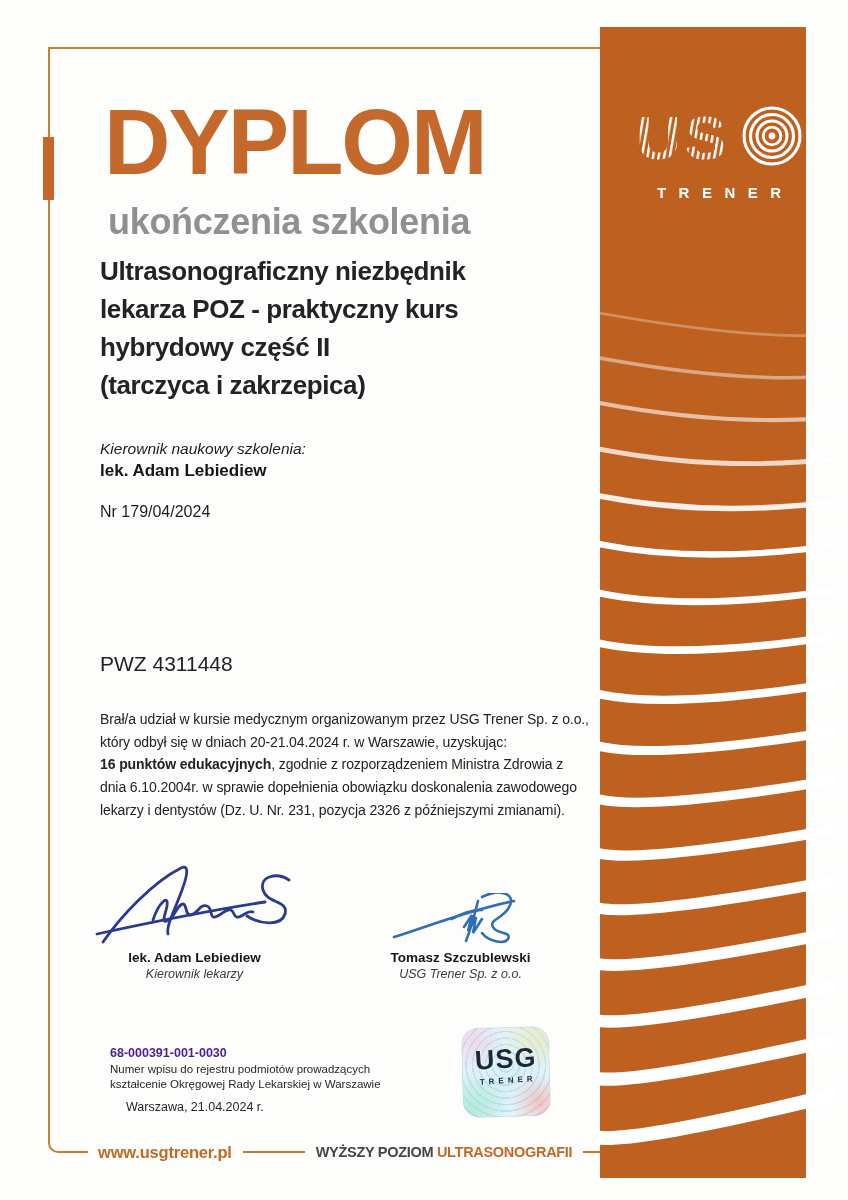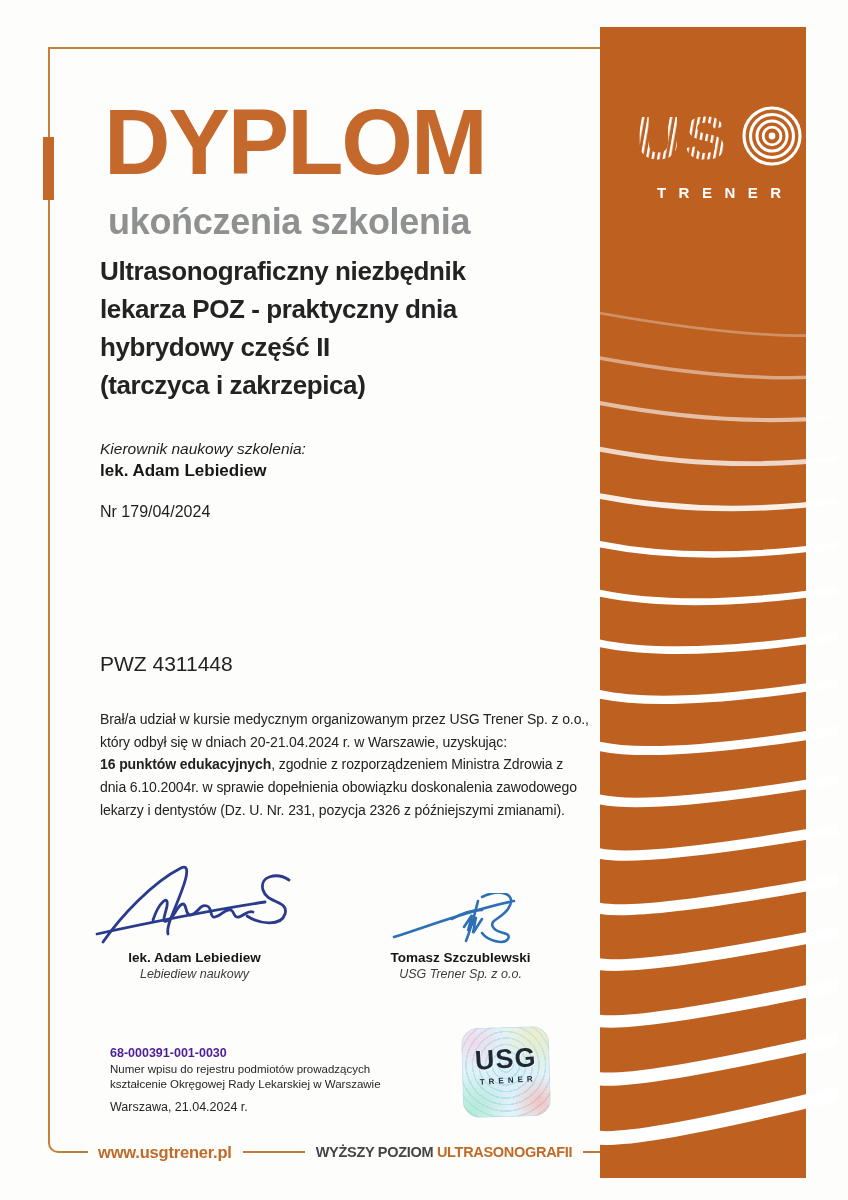--- a/index.html
+++ b/index.html
@@ -41,21 +41,21 @@
   .sig { position:absolute; text-align:center; }
   .sig-left  { left:92px;  top:860px; width:205px; }
   .sig-right { left:358px; top:893px; width:205px; }
   .sig-name { font-size:13.5px; font-weight:700; color:#161616; margin-top:1px; }
   .sig-role { font-size:12.5px; font-style:italic; color:#3c3c3c; margin-top:2px; }
 
   
   .registry { position:absolute; left:110px; top:1046px; }
   .reg-number { font-size:12.5px; font-weight:700; color:#4c1d95; margin-bottom:2px; }
   .reg-line { font-size:11.5px; line-height:14.5px; color:#262626; white-space:nowrap; }
-  .reg-date { font-size:12.5px; color:#262626; margin-top:9px; }
+  .reg-date { font-size:12.5px; color:#262626; margin-top:9px;margin-left:16px; }
 
   
   .sticker { position:absolute; left:462px; top:1027px; width:88px; height:90px;
     border-radius:17px; transform:rotate(-1.5deg); text-align:center; overflow:hidden;
     background:
       radial-gradient(circle at 12% 88%, rgba(150,230,190,.55), transparent 32%),
       radial-gradient(circle at 88% 85%, rgba(255,120,110,.4), transparent 26%),
       radial-gradient(circle at 85% 12%, rgba(255,235,150,.45), transparent 34%),
       radial-gradient(circle at 15% 15%, rgba(255,170,200,.35), transparent 30%),
       repeating-radial-gradient(circle at 50% 42%, rgba(110,195,225,.33) 0 1.5px, rgba(255,255,255,0) 1.5px 6.5px),
@@ -92,21 +92,21 @@
   <div class="frame-top"></div>
   <div class="frame-left"></div>
   <div class="frame-corner"></div>
   <div class="accent-bar"></div>
 
   <h1 class="heading">DYPLOM</h1>
   <div class="subheading">ukończenia szkolenia</div>
 
   <div class="course-title">
     <div>Ultrasonograficzny niezbędnik</div>
-    <div>lekarza POZ - praktyczny dnia</div>
+    <div>lekarza POZ - praktyczny kurs</div>
     <div>hybrydowy część II</div>
     <div>(tarczyca i zakrzepica)</div>
   </div>
 
   <div class="sup-label">Kierownik naukowy szkolenia:</div>
   <div class="sup-name">lek. Adam Lebiediew</div>
   <div class="cert-number">Nr 179/04/2024</div>
 
   <div class="pwz">PWZ 4311448</div>
 
@@ -123,21 +123,21 @@
   <div class="sig sig-left">
     <svg width="200" height="85" viewBox="0 0 200 85">
       <g fill="none" stroke="#2a3a8c" stroke-width="2.8" stroke-linecap="round">
         <path d="M8,82 C26,56 58,22 86,8 C94,4 93,14 87,30 C79,52 71,66 73,74"></path>
         <path d="M2,74 C48,64 118,50 170,42"></path>
         <path d="M58,60 C64,42 74,34 72,46 C70,56 66,63 72,61 C80,58 82,44 88,44 C92,44 90,56 96,55 C104,53 104,44 112,46 C118,48 114,58 120,57 C128,55 130,48 136,50 C140,52 138,58 144,57 C150,55 153,50 158,52"></path>
         <path d="M194,20 C182,12 164,16 168,30 C172,44 194,40 190,54 C186,67 164,64 152,56"></path>
       </g>
     </svg>
     <div class="sig-name">lek. Adam Lebiediew</div>
-    <div class="sig-role">Lebiediew naukowy</div>
+    <div class="sig-role">Kierownik lekarzy</div>
   </div>
 
   <div class="sig sig-right">
     <svg width="150" height="52" viewBox="0 0 150 52">
       <g fill="none" stroke="#2e6fb5" stroke-width="2.6" stroke-linecap="round">
         <path d="M96,10 C116,0 132,8 122,22 C115,32 103,33 107,40 C111,48 126,44 122,52 C118,58 102,54 96,46" transform="translate(0,-6)"></path>
         <path d="M8,44 C40,34 86,16 128,8"></path>
         <path d="M78,34 l8,-12 l-4,16 l8,-14 l-3,16 l9,-14"></path>
         <path d="M66,26 C76,20 88,17 96,17"></path>
         <path d="M92,8 C88,24 84,38 80,48"></path>

